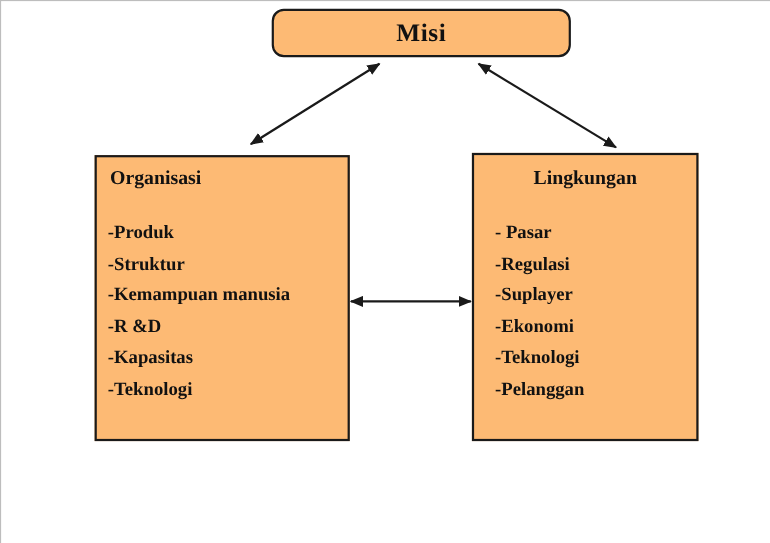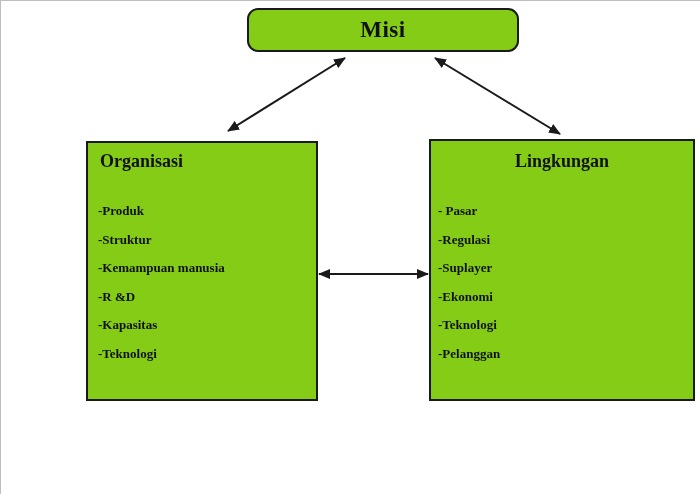--- a/index.html
+++ b/index.html
@@ -16,21 +16,21 @@
     border-top: 1px solid #bdbdbd;
     border-left: 1px solid #bdbdbd;
     font-family: "Liberation Serif", "DejaVu Serif", serif;
     color: #111111;
     overflow: hidden;
   }
   .node {
     position: absolute;
     box-sizing: border-box;
     border: 2px solid #1a1a1a;
-    background: #84cc16;
+    background: #fdba74;
   }
   .mission {
     left: 246px;
     top: 7px;
     width: 272px;
     height: 44px;
     border-radius: 11px;
     display: flex;
     align-items: center;
     justify-content: center;
@@ -41,36 +41,36 @@
   .org {
     left: 85px;
     top: 140px;
     width: 232px;
     height: 260px;
     padding: 6px 10px;
   }
   .env {
     left: 428px;
     top: 138px;
-    width: 266px;
+    width: 206px;
     height: 262px;
-    padding: 8px 7px;
+    padding: 8px 19px;
   }
   .box-title {
     font-size: 18px;
     font-weight: bold;
     line-height: 25px;
     margin: 0 0 23px 2px;
   }
   .env .box-title {
     text-align: center;
     margin-left: 0;
   }
   .item {
-    font-size: 13px;
+    font-size: 17px;
     font-weight: bold;
     line-height: 28.5px;
     white-space: pre;
   }
   svg.arrows {
     position: absolute;
     left: 0;
     top: 0;
     pointer-events: none;
   }

